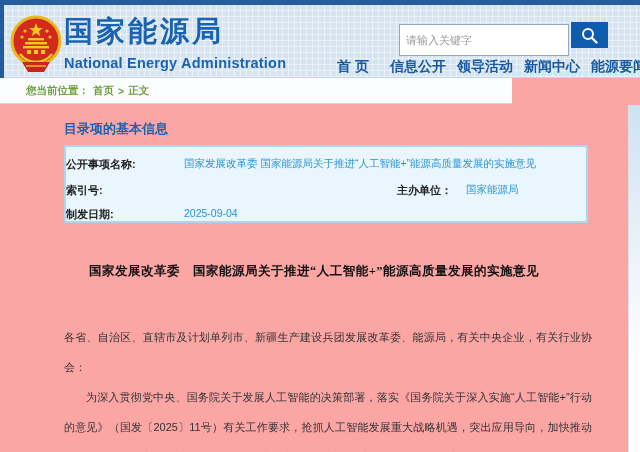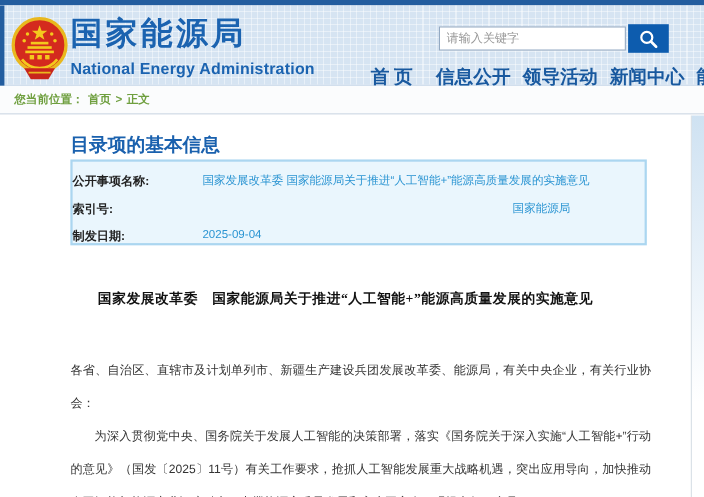--- a/index.html
+++ b/index.html
@@ -1,20 +1,20 @@
 <!DOCTYPE html>
 <html><head>
 <meta charset="utf-8">
 <style>
   * { margin:0; padding:0; box-sizing:border-box; }
   html,body { background:#e8eef5; }
   body { font-family:"Liberation Sans", sans-serif; }
   .page {
     position:relative; width:640px; height:452px; margin:0 auto;
-    background:#ffffff; overflow:hidden;
+    background:#fca5a5; overflow:hidden;
   }
   
   .topbar { position:absolute; left:0; top:0; width:640px; height:5px; background:#235d9f; }
   .header {
     position:absolute; left:0; top:5px; width:640px; height:73px;
     background:
       repeating-linear-gradient(0deg, rgba(255,255,255,.45) 0 1px, transparent 1px 6px),
       repeating-linear-gradient(90deg, rgba(255,255,255,.45) 0 1px, transparent 1px 6px),
       #d6e4f2;
     border-bottom:1px solid #c2d4e6;
@@ -22,57 +22,57 @@
   .leftbar { position:absolute; left:0; top:0; width:4px; height:73px; background:#235d9f; }
   .emblem { position:absolute; left:10px; top:9px; width:52px; height:60px; }
   .site-title { position:absolute; left:64px; top:10px; }
   .site-title .zh {
     font-size:29px; font-weight:bold; color:#1b63b0; letter-spacing:3px; line-height:32px;
   }
   .site-title .en {
     font-size:14.5px; font-weight:bold; color:#1b63b0; margin-top:8px; letter-spacing:0.2px;
   }
   .search-input {
-    position:absolute; left:399px; top:19px; width:170px; height:22px;
+    position:absolute; left:399px; top:19px; width:170px; height:32px;
     border:1px solid #93a9c2; background:#fff; font-size:11px; padding:0 6px; color:#333;
     outline:none;
   }
   .search-input::placeholder { color:#999; }
   .search-btn {
     position:absolute; left:571px; top:17px; width:37px; height:26px;
     background:#0d5cae; border:none; cursor:pointer;
     display:flex; align-items:center; justify-content:center;
   }
   .nav { position:absolute; left:337px; top:53px; display:flex; align-items:center; }
   .nav-item {
-    font-size:17px; font-weight:bold; color:#19599f; margin-right:11px;
-    cursor:pointer; white-space:nowrap; text-decoration:none;font-family:Liberation Serif, serif;
+    font-size:14px; font-weight:bold; color:#19599f; margin-right:11px;
+    cursor:pointer; white-space:nowrap; text-decoration:none;
   }
   .nav-item:first-child { margin-right:21px; }
   .nav-item:last-child { margin-right:0; }
   
   .breadcrumb {
-    position:absolute; left:0; top:78px; width:640px; height:26px;
+    position:absolute; left:0; top:78px; width:512px; height:26px;
     background:#fbfcfd; border-bottom:1px solid #ccd8e3;
-    display:flex; align-items:center; padding-left:13px;
+    display:flex; align-items:center; padding-left:26px;
     font-size:10.5px; font-weight:bold; color:#6f9f3f;
   }
   .breadcrumb a { color:#6f9f3f; text-decoration:none; cursor:pointer; }
   .breadcrumb .sep { margin:0 4px; }
   .crumb-prefix { margin-right:4px; }
   
   .rightstrip {
     position:absolute; left:628px; top:105px; width:12px; height:347px;
     background:linear-gradient(180deg, #cfe2f2 0%, #ffffff 75%);
     border-left:1px solid #d8dfe6;
   }
   
   .section-title {
     position:absolute; left:64px; top:120px;
-    font-size:17px; font-weight:bold; color:#1a61ae;
+    font-size:13px; font-weight:bold; color:#1a61ae;
   }
   .infobox {
     position:absolute; left:64px; top:145px; width:524px; height:78px;
     border:2px solid #abd6f0; background:#eaf6fd;
   }
   .row { position:absolute; left:0; width:100%; height:14px; }
   .row1 { top:10px; } .row2 { top:36px;padding-left:16px; } .row3 { top:60px;text-decoration:underline; }
   .flabel {
     position:absolute; left:0; width:110px; 
     font-size:11px; font-weight:bold; color:#222;
@@ -162,20 +162,21 @@
 
   <div class="section-title">目录项的基本信息</div>
 
   <div class="infobox">
     <div class="row row1">
       <span class="flabel">公开事项名称:</span>
       <span class="fvalue">国家发展改革委 国家能源局关于推进“人工智能+”能源高质量发展的实施意见</span>
     </div>
     <div class="row row2">
       <span class="flabel">索引号:</span>
+      <span class="flabel-org">主办单位：</span>
       <span class="fvalue-org">国家能源局</span>
     </div>
     <div class="row row3">
       <span class="flabel">制发日期:</span>
       <span class="fvalue">2025-09-04</span>
     </div>
   </div>
 
   <h1 class="doc-title">国家发展改革委　国家能源局关于推进“人工智能+”能源高质量发展的实施意见</h1>
 

